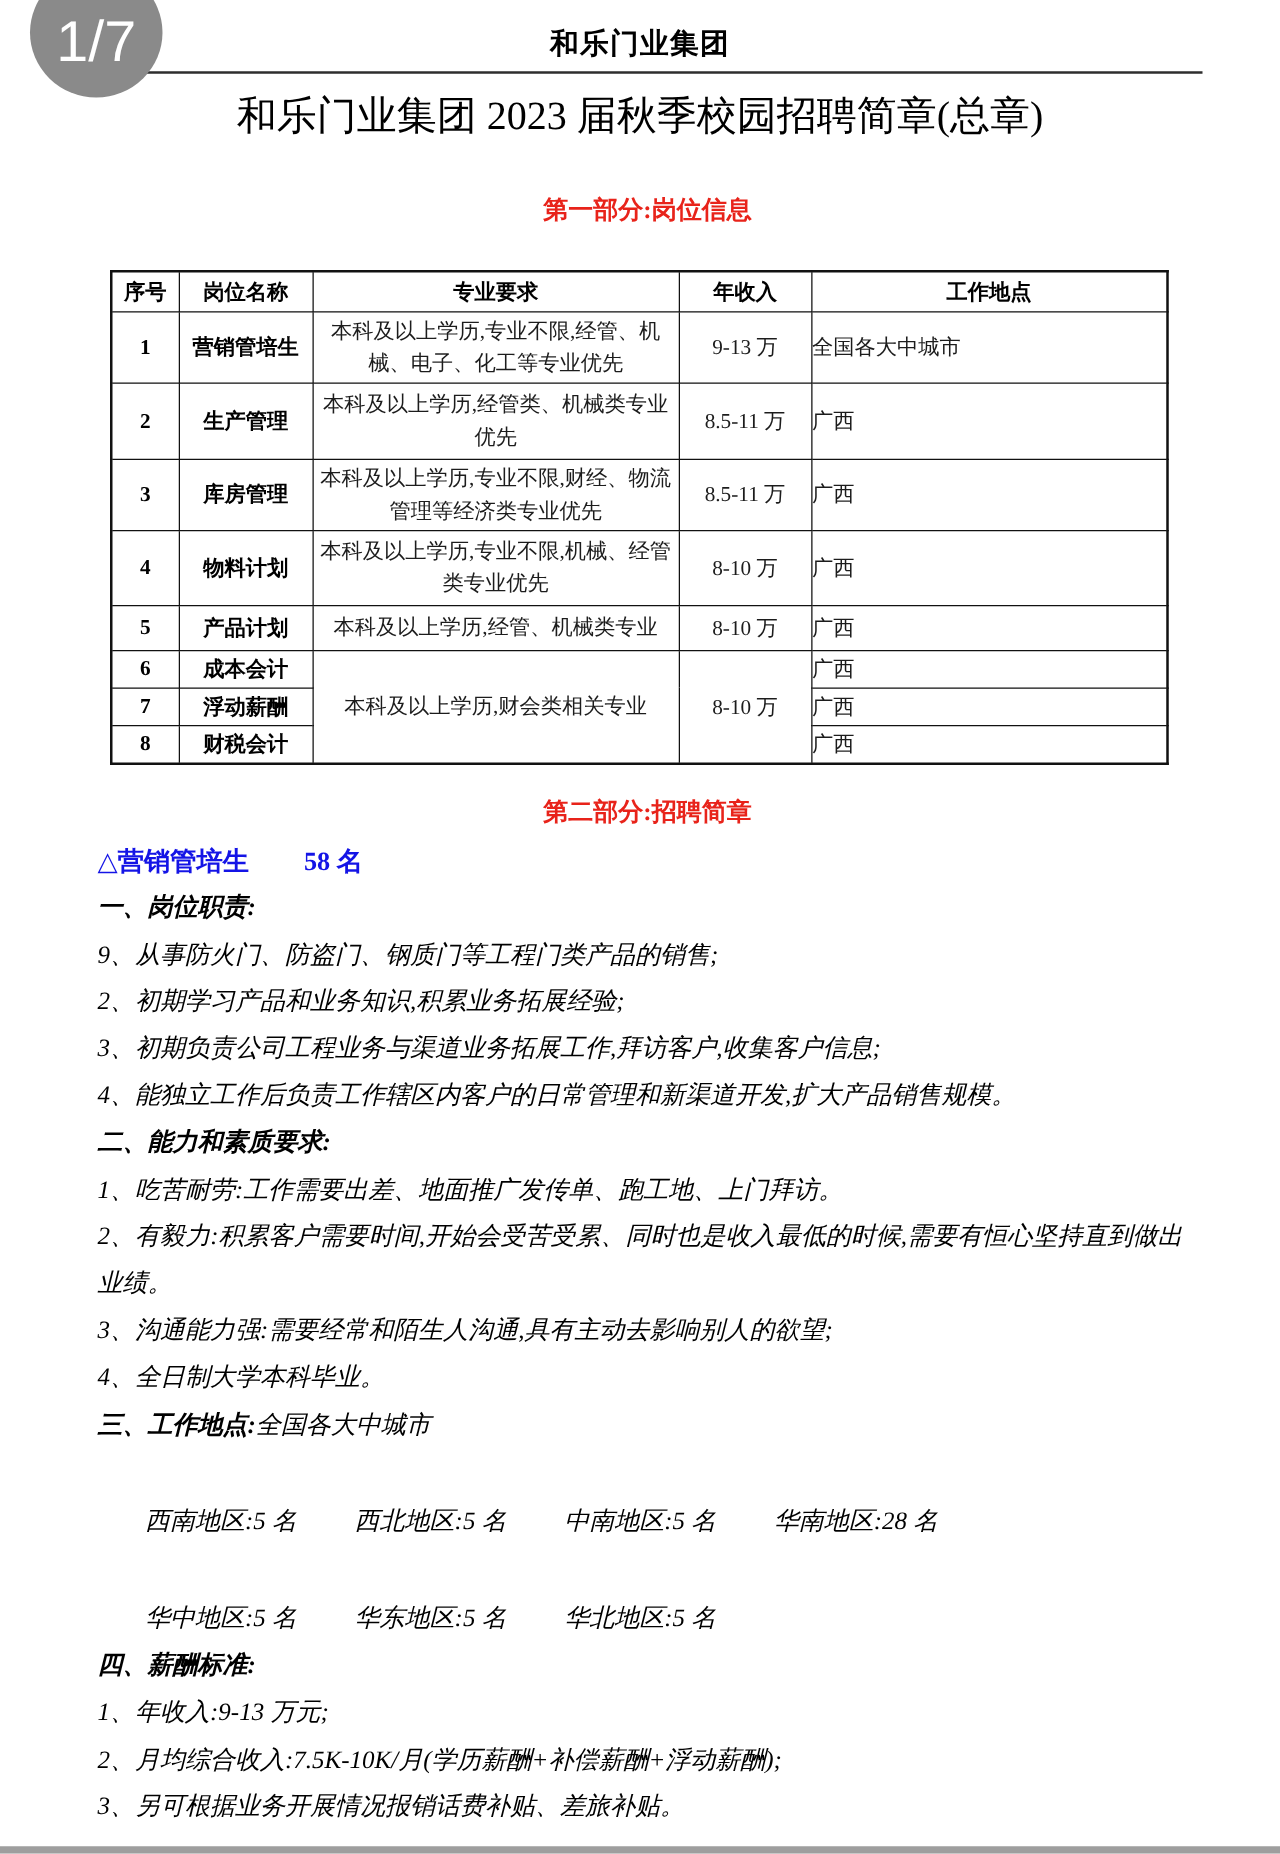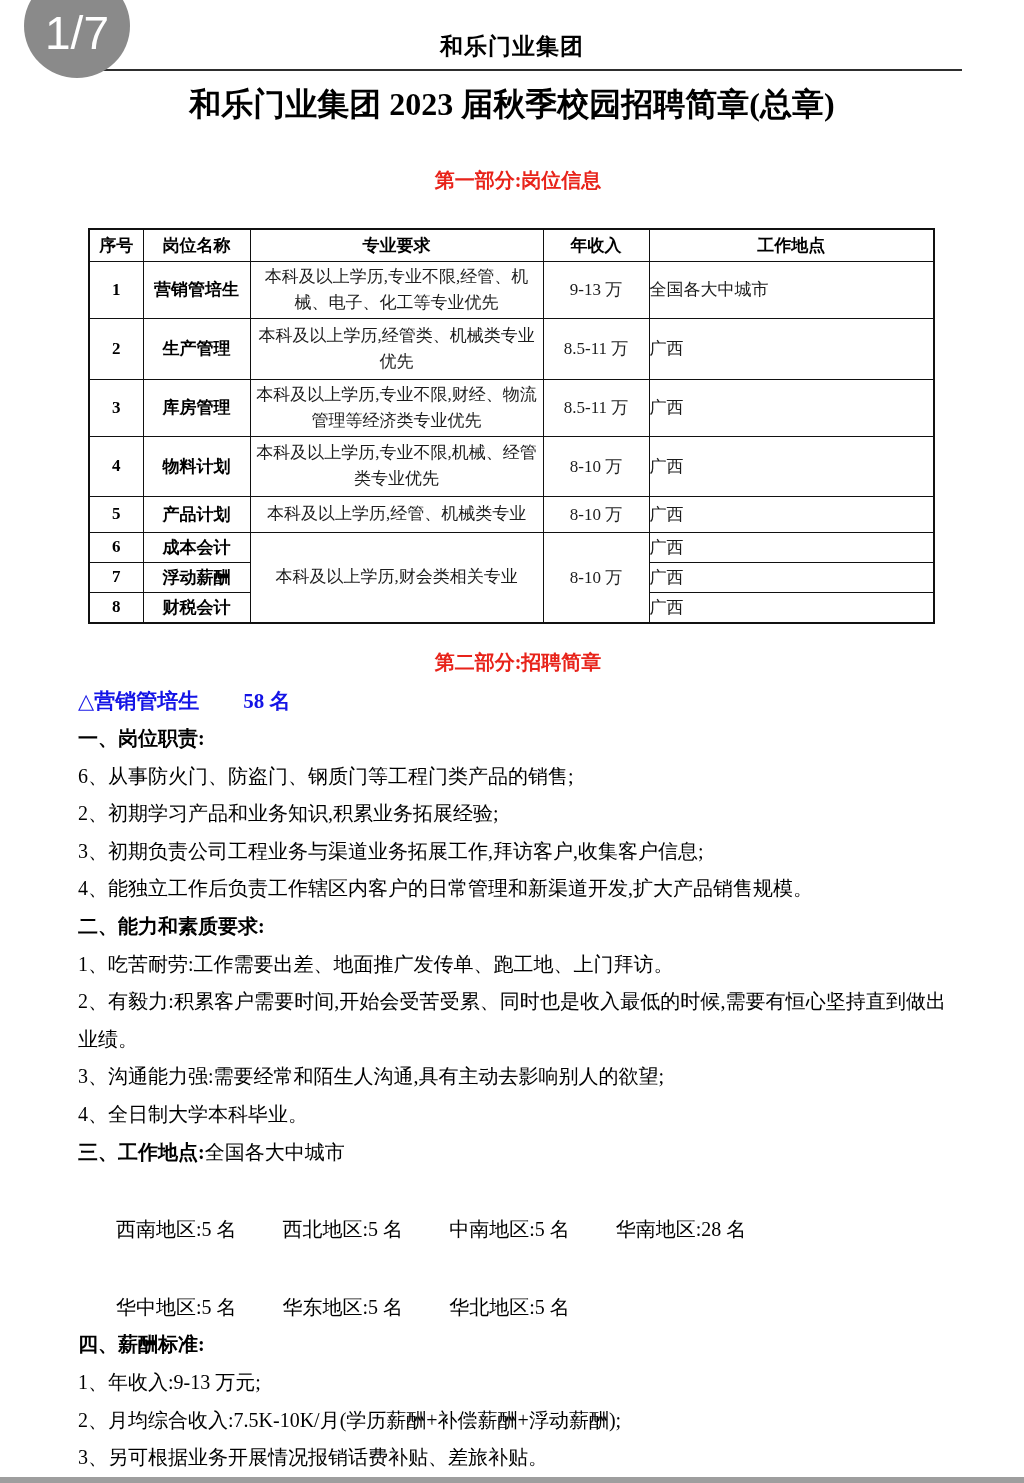--- a/index.html
+++ b/index.html
@@ -21,35 +21,35 @@
     border-radius: 50%;
     z-index: 3;
     color: #ffffff;
     font-family: "Liberation Sans", "DejaVu Sans", sans-serif;
     font-size: 46px; font-weight: 400;
     display: flex; align-items: center; justify-content: center;
     padding-top: 14px;
   }
 
   .header-title {
-    padding-top: 31px;
+    padding-top: 19px;
     text-align: center;
     font-size: 23px; font-weight: bold;
     letter-spacing: 1px;
   }
   .header-rule {
     margin: 7px 0 0 72px;
     width: 890px; height: 0;
     border-top: 2px solid #2e2e2e;
   }
 
   .page-title {
     margin-top: 12px;
     text-align: center;
-    font-size: 32px; font-weight: bold;
+    font-size: 32px; font-weight: normal;
   }
 
   .section-heading {
     text-align: center;
     font-size: 20px; font-weight: bold;
     color: #e8231a;
     line-height: 24px;
     padding-left: 12px;
   }
   .s1 { margin-top: 41px; }
@@ -93,21 +93,21 @@
     font-weight: bold;
     font-size: 21px;
   }
   .position-line .count { margin-left: 44px; }
 
   .content {
     margin: 5px 78px 0 78px;
     font-size: 20px;
     line-height: 37.6px;
   }
-  .content p { margin: 0; text-align: justify; }
+  .content p { margin: 0; text-align: justify; font-style: italic; }
   .content p.hd { font-weight: bold; text-align: left; }
   .content .hd-inline { font-weight: bold; }
   .content p.regions { padding-left: 38px; text-align: left; margin-top: 40px; }
   .content p.regions span { display: inline-block; margin-right: 46px; }
   .content p.regions span:last-child { margin-right: 0; }
 
   .bottom-bar {
     position: absolute; left: 0; bottom: 0;
     width: 100%; height: 6px;
     background: #9e9e9e;
@@ -203,21 +203,21 @@
   </table>
 
   <div class="section-heading s2">第二部分:招聘简章</div>
 
   <div class="position-line">
     <span>△营销管培生</span><span class="count">58 名</span>
   </div>
 
   <div class="content">
     <p class="hd">一、岗位职责:</p>
-    <p>6、从事防火门、防盗门、钢质门等工程门类产品的销售;</p>
+    <p>9、从事防火门、防盗门、钢质门等工程门类产品的销售;</p>
     <p>2、初期学习产品和业务知识,积累业务拓展经验;</p>
     <p>3、初期负责公司工程业务与渠道业务拓展工作,拜访客户,收集客户信息;</p>
     <p>4、能独立工作后负责工作辖区内客户的日常管理和新渠道开发,扩大产品销售规模。</p>
 
     <p class="hd">二、能力和素质要求:</p>
     <p>1、吃苦耐劳:工作需要出差、地面推广发传单、跑工地、上门拜访。</p>
     <p>2、有毅力:积累客户需要时间,开始会受苦受累、同时也是收入最低的时候,需要有恒心坚持直到做出业绩。</p>
     <p>3、沟通能力强:需要经常和陌生人沟通,具有主动去影响别人的欲望;</p>
     <p>4、全日制大学本科毕业。</p>
 

